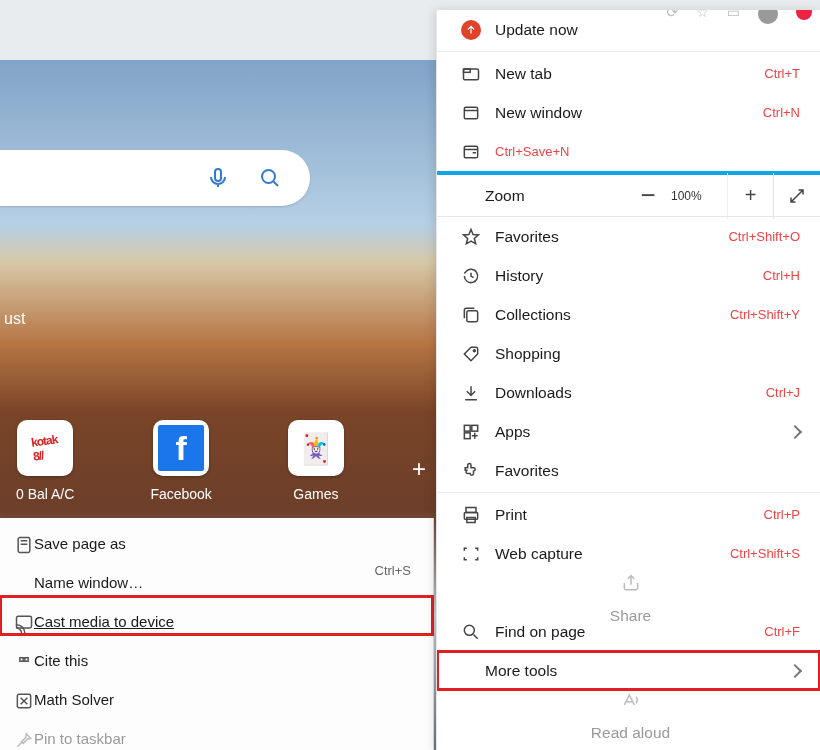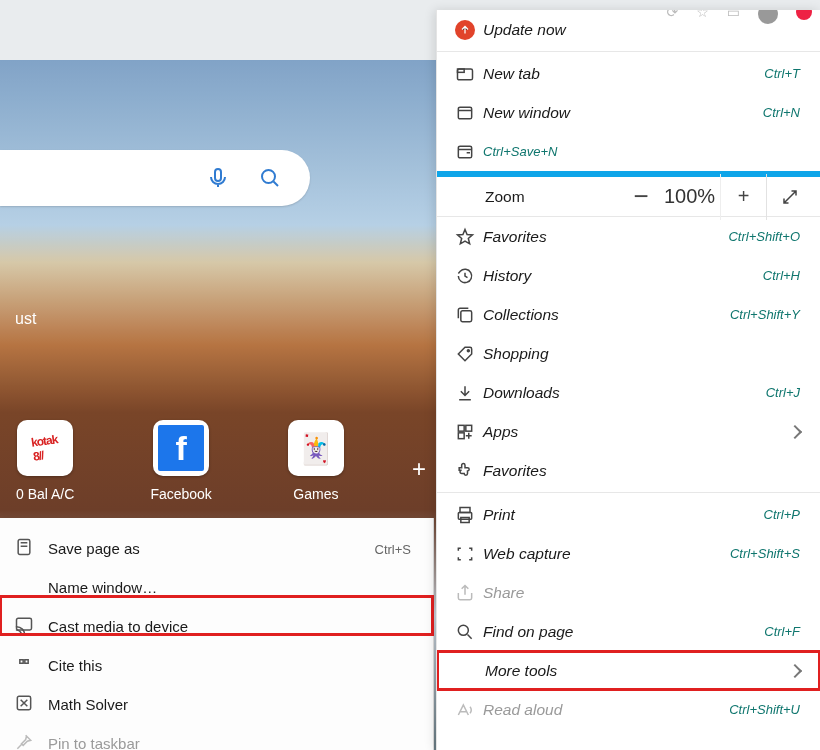--- a/index.html
+++ b/index.html
@@ -34,21 +34,21 @@
     width: 310px; height: 56px;
     background: #fff;
     border-top-right-radius: 30px;
     border-bottom-right-radius: 30px;
     display: flex; align-items: center; justify-content: flex-end;
     gap: 28px; padding-right: 28px;
     box-shadow: 0 1px 2px rgba(0,0,0,.15);
   }
   .mic-icon, .search-icon { width: 24px; height: 24px; stroke:#2d7cd6; fill:none; stroke-width:2; }
   .date-chip {
-    position: absolute; top: 310px; left: 15px;
+    position: absolute; top: 310px; left: 4px;
     color: #fff; font-size: 16px;
     padding-right: 10px;
   }
   .tiles {
     position: absolute; top: 420px; left: 0; width: 434px;
     display: flex; gap: 76px; align-items: flex-start;
     padding-left: 16px;
     color: #fff; font-size: 14px;
   }
   .tile { display:flex; flex-direction:column; align-items:center; gap:10px; }
@@ -66,32 +66,31 @@
   
   .submenu {
     position: absolute;
     top: 518px; left: 0;
     width: 434px;
     background: #fdfdfd;
     border-right: 1px solid #ddd;
     box-shadow: 2px 0 6px rgba(0,0,0,.08);
   }
   .submenu .item {
-    display:flex; align-items:flex-end;
+    display:flex; align-items:flex-start;
     height: 39px;
     padding: 17px 22px 0 14px;
-    gap: 14px;
     font-size: 15px;
     color: #1a1a1a;
   }
   .submenu .item.disabled { color:#9a9a9a; }
   .submenu .item .icon { width:20px; height:20px; stroke:#555; fill:none; stroke-width:1.8; flex:0 0 20px; }
   .submenu .item.disabled .icon { stroke:#bbb; }
   .submenu .item .label { flex:1; }
-  .submenu .item .shortcut { color:#666; font-size:13px; }
+  .submenu .item .shortcut { color:#666; font-size:13px;margin-top:28px; }
   .submenu .item.highlight-red { outline: 3px solid #e02020; outline-offset:-2px;text-decoration:underline; }
 
   
   .menu {
     position: absolute;
     top: 10px; right: 0;
     width: 384px;
     height: 740px;
     background: #fff;
     border-left: 1px solid #e4e4e4;
@@ -100,47 +99,46 @@
   }
   .toprow {
     position:absolute; top:-6px; right:8px; display:flex; gap:18px; color:#bbb;
     font-size:14px;
   }
   .toprow .avatar { width:20px; height:20px; border-radius:50%; background:#999; }
   .toprow .badge  { width:16px; height:16px; border-radius:50%; background:#e24; color:#fff; font-size:11px; display:flex;align-items:center;justify-content:center;}
   .menu .item {
     display:flex; align-items:center;
     height: 39px;
-    padding: 0 20px 0 18px;
-    gap: 8px;
+    padding: 0 20px 0 24px;
+    gap: 14px;
     font-size: 15.5px;
-    font-style: italic;
   }
   .menu .item .icon { width:20px; height:20px; stroke:#444; fill:none; stroke-width:1.8; flex:0 0 20px; }
   .menu .item .label { flex:1; }
-  .menu .item .shortcut { color:#0f766e; font-size:13px; }
+  .menu .item .shortcut { color:#ef4444; font-size:13px; }
   .menu .item.warning .icon-wrap {
     width:20px; height:20px; border-radius:50%; background:#e1432a; display:flex;align-items:center;justify-content:center;
   }
   .menu .item.warning svg { stroke:#fff; width:12px; height:12px; stroke-width:2.5;}
-  .menu .item.disabled { color:#9a9a9a; }
+  .menu .item.disabled { color:#9a9a9a;flex-direction:column; }
   .menu .item.disabled .icon { stroke:#bbb; }
   .sep { height:1px; background:#e7e7e7; margin: 2px 0; }
   .zoom-row {
     display:flex; align-items:center; height:46px;
-    border-top:6px solid #0ea5e9; border-bottom:1px solid #e7e7e7;
-    padding: 0 8px 0 48px;
+    border-top:4px solid #0ea5e9; border-bottom:1px solid #e7e7e7;
+    padding: 0 1px 0 48px;
   }
   .zoom-row .zlabel { flex:1; font-size:15.5px; }
   .zoom-row .zbtn {
     width:46px; height:46px; display:flex; align-items:center; justify-content:center;
     border-left:1px solid #eee; font-size:20px; color:#444;
   }
   .zoom-row .zbtn.minus { border-left:none; font-size:26px; font-weight:300;}
-  .zoom-row .ztext { width:56px; font-size:20px; color:#333; padding-right:8px;}
+  .zoom-row .ztext { width:56px; font-size:12px; color:#333; padding-right:8px;}
   .zoom-row .full { border-left:1px solid #e2e2e2; }
   .chev { margin-left:auto; width:10px; height:10px; border-right:2px solid #777; border-bottom:2px solid #777; transform: rotate(-45deg); }
   .item.highlight-red { outline:3px solid #e02020; outline-offset:-2px; }
 </style>
 </head>
 <body>
 
 <div class="page">
   <div class="searchbar">
     <svg class="mic-icon" viewBox="0 0 24 24">

